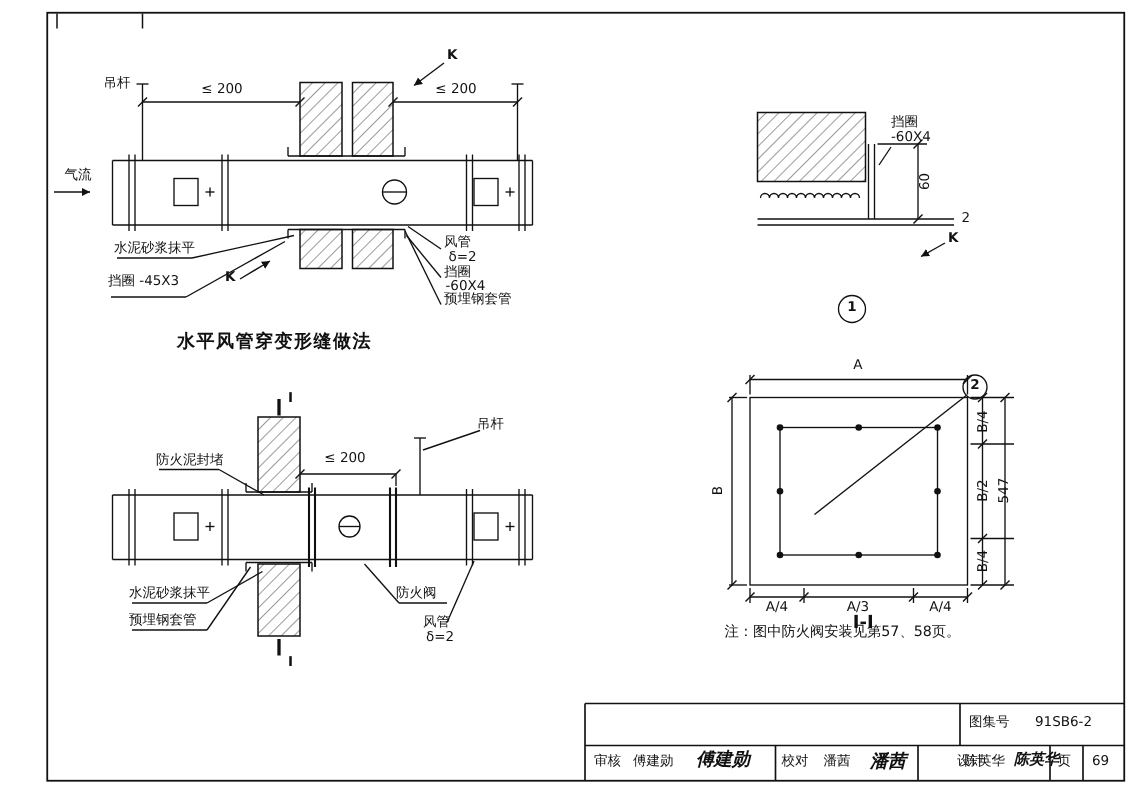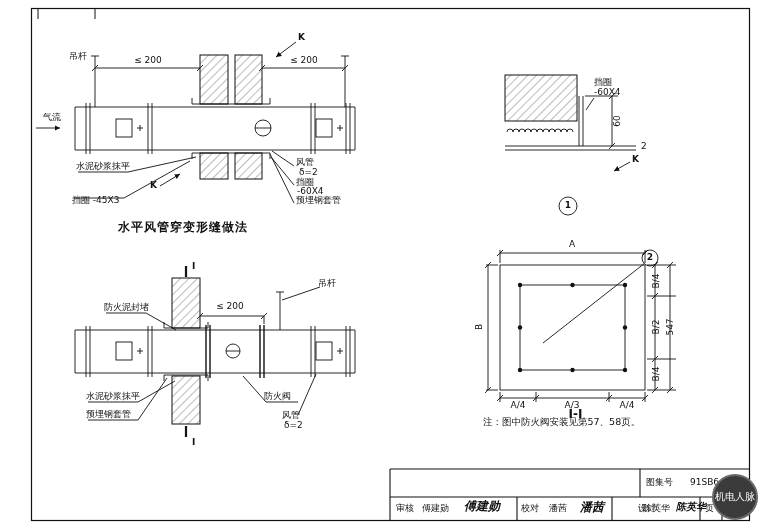--- a/index.html
+++ b/index.html
@@ -231,21 +231,21 @@
     </g>
   </svg>
 
   <span class="t" style="left:69px;top:52px">吊杆</span>
   <span class="t" style="left:43px;top:113px">气流</span>
   <span class="t c" style="left:148px;top:61px">≤ 200</span>
   <span class="t c" style="left:304px;top:61px">≤ 200</span>
   <span class="t bold" style="left:298px;top:33px">K</span>
   <span class="t bold" style="left:150px;top:181px">K</span>
   <span class="t" style="left:76px;top:162px">水泥砂浆抹平</span>
-  <span class="t" style="left:72px;top:196px">挡圈 -45X3</span>
+  <span class="t" style="left:72px;top:184px">挡圈 -45X3</span>
   <span class="t" style="left:296px;top:158px">风管</span>
   <span class="t" style="left:299px;top:168px">δ=2</span>
   <span class="t" style="left:296px;top:178px">挡圈</span>
   <span class="t" style="left:297px;top:187px">-60X4</span>
   <span class="t" style="left:296px;top:196px">预埋钢套管</span>
   <span class="t c title" style="left:183px;top:228px">水平风管穿变形缝做法</span>
 
   <span class="t bold" style="left:192px;top:262px">I</span>
   <span class="t bold" style="left:192px;top:438px">I</span>
   <span class="t" style="left:318px;top:279px">吊杆</span>
@@ -285,17 +285,14 @@
   <span class="t sig" style="left:464px;top:500px">傅建勋</span>
   <span class="t" style="left:521px;top:504px">校对</span>
   <span class="t" style="left:549px;top:504px">潘茜</span>
   <span class="t sig" style="left:580px;top:501px">潘茜</span>
   <span class="t" style="left:638px;top:504px">设计</span>
   <span class="t" style="left:643px;top:504px">陈英华</span>
   <span class="t sig" style="left:676px;top:501px;font-size:10px">陈英华</span>
   <span class="t" style="left:705px;top:504px">页</span>
   <span class="t" style="left:728px;top:504px">69</span>
 
-  <div class="watermark">
-    <span>机电人脉</span>
-  </div>
 
 </div>
 
 </body></html>

